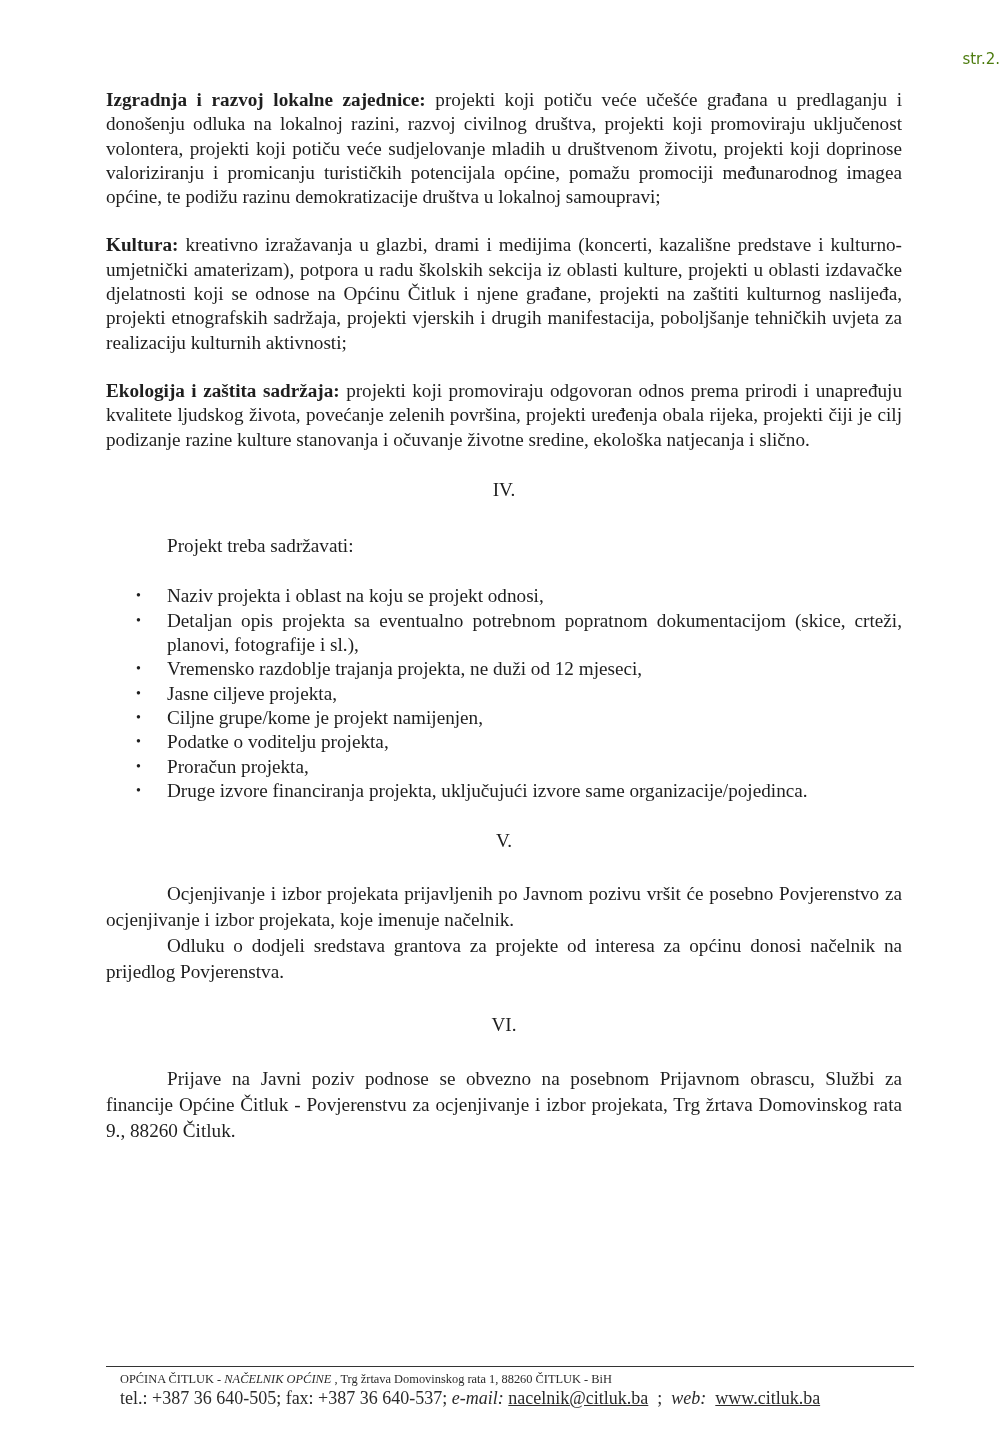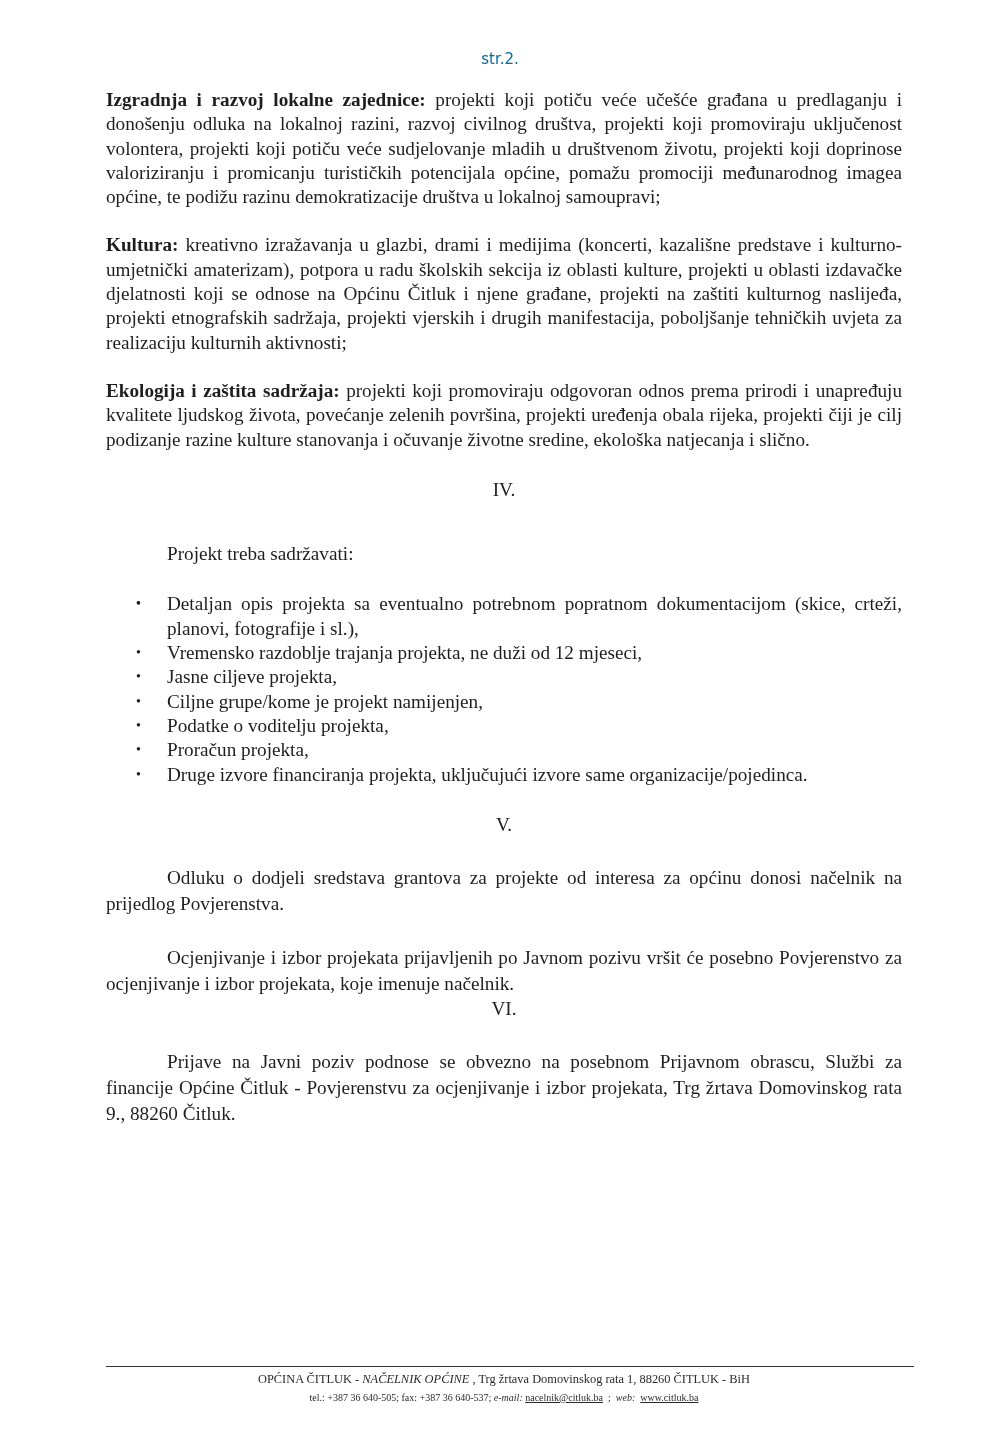--- a/index.html
+++ b/index.html
@@ -2,47 +2,47 @@
 <html><head>
 <meta charset="utf-8">
 <style>
   html, body { margin: 0; padding: 0; background: #ffffff; }
   body {
     width: 1000px; height: 1453px; position: relative; overflow: hidden;
     font-family: "Liberation Serif", "DejaVu Serif", serif;
     color: #1e1e1e;
   }
   .page-num {
-    position: absolute; top: 50px; left: 0; width: 1000px; text-align: center;
-    font-family: "DejaVu Sans", "Liberation Sans", sans-serif; font-size: 15px; color: #0369a1;
+    position: absolute; top: 50px; left: 0; width: 1000px; text-align: right;
+    font-family: "DejaVu Sans", "Liberation Sans", sans-serif; font-size: 15px; color: #4d7c0f;
   }
   .content {
     position: absolute; left: 106px; top: 88px; width: 796px;
     font-size: 19.2px; line-height: 24.3px;
   }
   p { margin: 0; text-align: justify; }
   .para { margin-bottom: 24px; }
   .b { font-weight: bold; }
   .roman { text-align: center; margin: 0; }
   .intro { padding-left: 61px; }
   ul.items { list-style: none; margin: 0; padding: 0; }
   ul.items li { position: relative; padding-left: 61px; text-align: justify; }
   ul.items li .bullet { position: absolute; left: 30px; top: 0; font-size: 14px; }
   .indent { text-indent: 61px; }
   .link { font-weight: bold; text-decoration: underline; color: #1e1e1e; }
   .footer-rule {
     position: absolute; left: 106px; top: 1366px; width: 808px; height: 0;
     border-top: 1.6px solid #333;
   }
   .footer {
-    position: absolute; left: 100px; top: 1370px; width: 808px; text-align: center;
+    position: absolute; left: 120px; top: 1370px; width: 808px; 
     color: #2a2a2a;
   }
   .footer .l1 { font-size: 12.4px; line-height: 18px; }
-  .footer .l2 { font-size: 10px; line-height: 20px; }
+  .footer .l2 { font-size: 18px; line-height: 20px; }
   .it { font-style: italic; }
   .u { text-decoration: underline; color: #2a2a2a; }
 </style>
 </head>
 <body>
 
 <div class="page-num">str.2.</div>
 
 <div class="content">
 
@@ -52,39 +52,39 @@
 
 
   <p class="para">
     <span class="b">Kultura:</span><span> kreativno izražavanja u glazbi, drami i medijima (koncerti, kazališne predstave i kulturno-umjetnički amaterizam), potpora u radu školskih sekcija iz oblasti kulture, projekti u oblasti izdavačke djelatnosti koji se odnose na Općinu Čitluk i njene građane, projekti na zaštiti kulturnog naslijeđa, projekti etnografskih sadržaja, projekti vjerskih i drugih manifestacija, poboljšanje tehničkih uvjeta za realizaciju kulturnih aktivnosti;</span>
   </p>
 
   <p class="para" style="margin-bottom:26px;">
     <span class="b">Ekologija i zaštita sadržaja:</span><span> projekti koji promoviraju odgovoran odnos prema prirodi i unapređuju kvalitete ljudskog života, povećanje zelenih površina, projekti uređenja obala rijeka, projekti čiji je cilj podizanje razine kulture stanovanja i očuvanje životne sredine, ekološka natjecanja i slično.</span>
   </p>
 
-  <p class="roman" style="margin-bottom:40px;">IV.</p>
+  <p class="roman" style="margin-bottom:32px;">IV.</p>
 
   <p class="intro" style="margin-bottom:26px;">Projekt treba sadržavati:</p>
 
   <ul class="items" style="margin-bottom:26px;">
-    <li><span class="bullet">•</span></li>
+    <li><span class="bullet">•</span><span>Naziv projekta i oblast na koju se projekt odnosi,</span></li>
     <li><span class="bullet">•</span><span>Detaljan opis projekta sa eventualno potrebnom popratnom dokumentacijom (skice, crteži, planovi, fotografije i sl.),</span></li>
     <li><span class="bullet">•</span><span>Vremensko razdoblje trajanja projekta, ne duži od 12 mjeseci,</span></li>
     <li><span class="bullet">•</span><span>Jasne ciljeve projekta,</span></li>
     <li><span class="bullet">•</span><span>Ciljne grupe/kome je projekt namijenjen,</span></li>
     <li><span class="bullet">•</span><span>Podatke o voditelju projekta,</span></li>
     <li><span class="bullet">•</span><span>Proračun projekta,</span></li>
     <li><span class="bullet">•</span><span>Druge izvore financiranja projekta, uključujući izvore same organizacije/pojedinca.</span></li>
   </ul>
 
   <p class="roman" style="margin-bottom:28px;">V.</p>
 
+  <p class="indent" style="line-height:26px;">Ocjenjivanje i izbor projekata prijavljenih po Javnom pozivu vršit će posebno Povjerenstvo za ocjenjivanje i izbor projekata, koje imenuje načelnik.</p>
   <p class="indent" style="line-height:26px; margin-bottom:28px;">Odluku o dodjeli sredstava grantova za projekte od interesa za općinu donosi načelnik na prijedlog Povjerenstva.</p>
-  <p class="indent" style="line-height:26px;">Ocjenjivanje i izbor projekata prijavljenih po Javnom pozivu vršit će posebno Povjerenstvo za ocjenjivanje i izbor projekata, koje imenuje načelnik.</p>
 
   <p class="roman" style="margin-bottom:28px;">VI.</p>
 
   <p class="indent" style="line-height:26px;">Prijave na Javni poziv podnose se obvezno na posebnom Prijavnom obrascu, Službi za financije Općine Čitluk - Povjerenstvu za ocjenjivanje i izbor projekata, Trg žrtava Domovinskog rata  9., 88260 Čitluk.</p>
 </div>
 
 <div class="footer-rule"></div>
 
 <div class="footer">
   <div class="l1">

